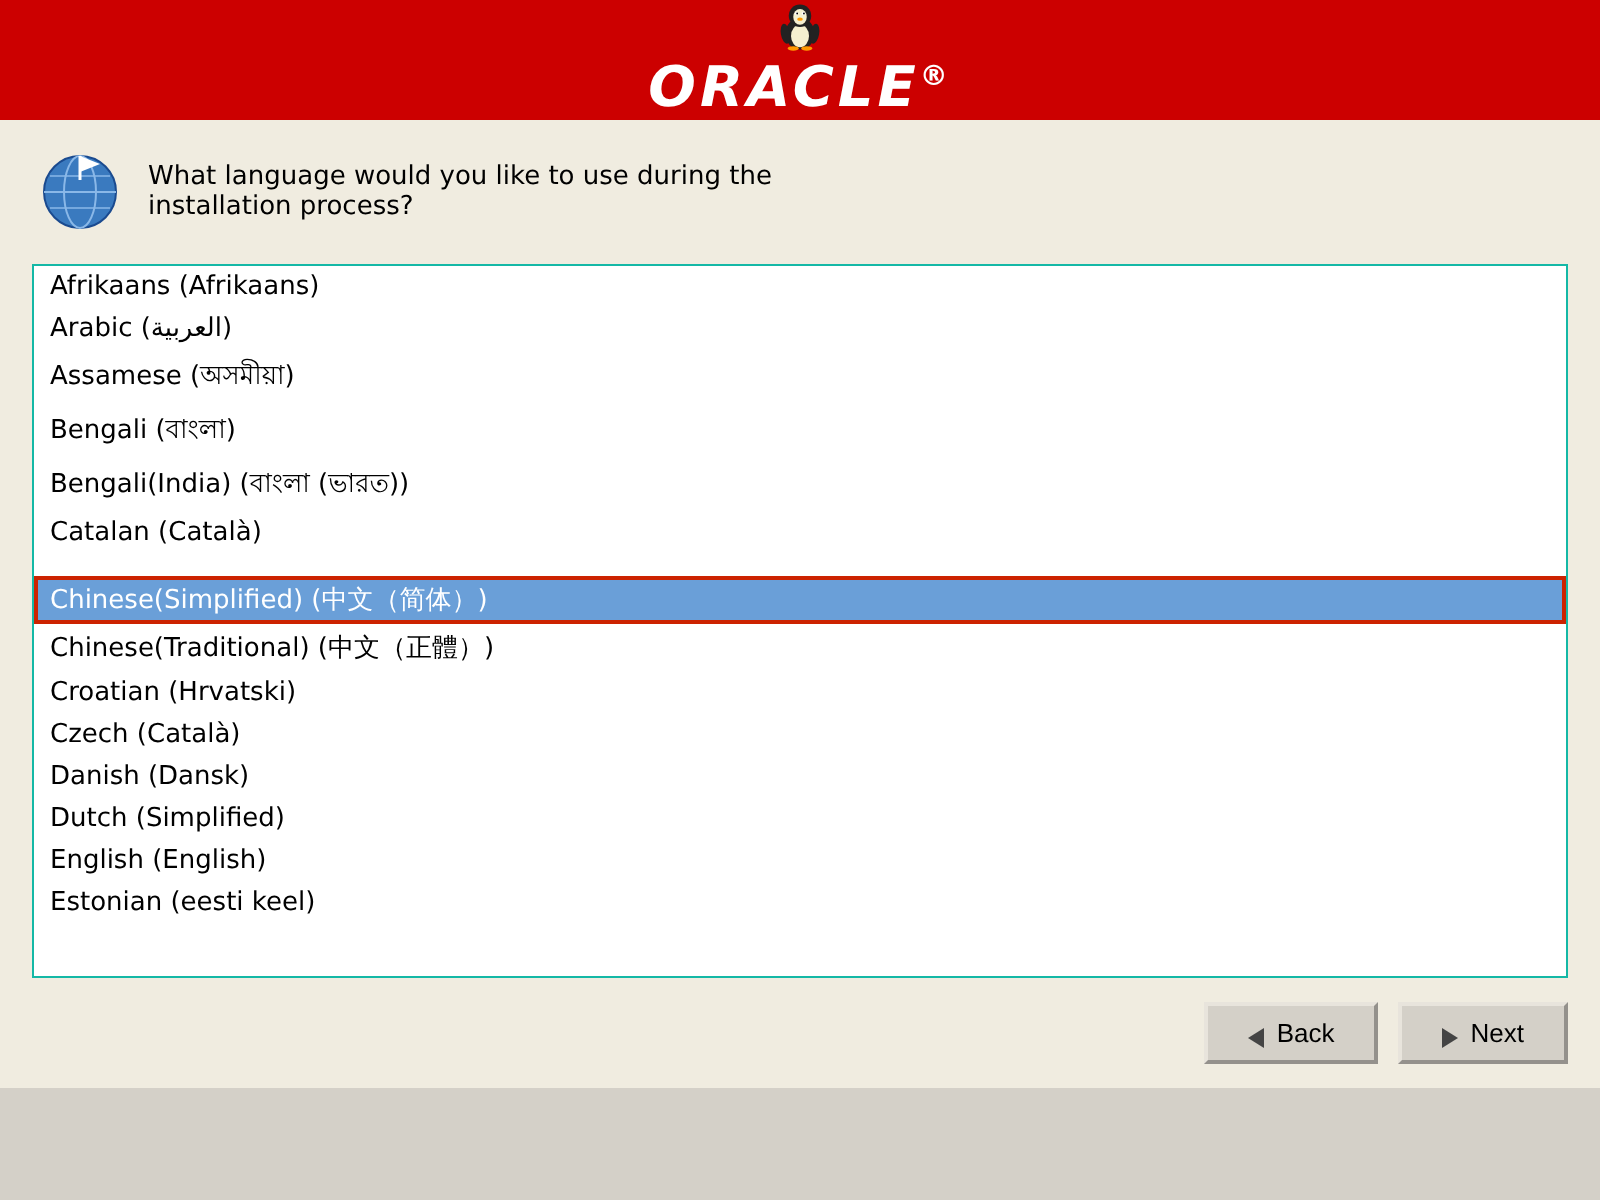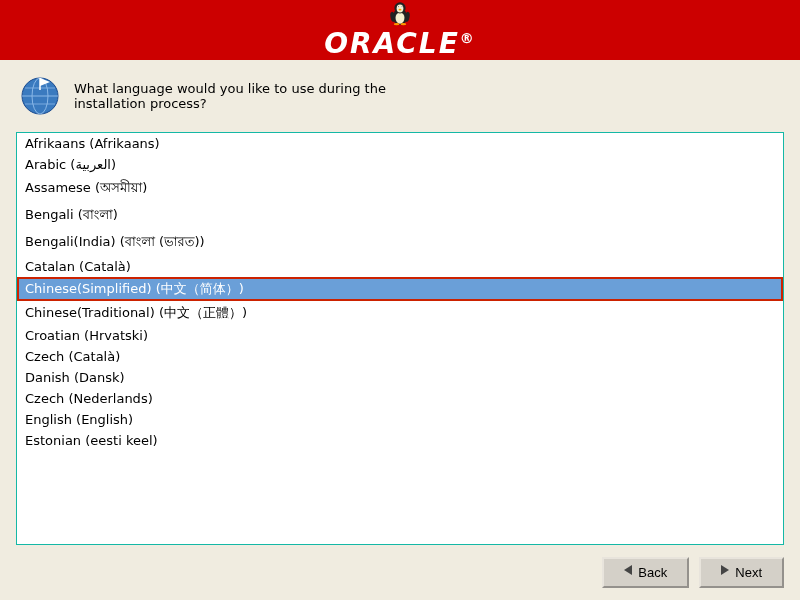--- a/index.html
+++ b/index.html
@@ -37,21 +37,21 @@
       font-size: 14px;
       font-style: normal;
       vertical-align: super;
     }
 
     
     #content {
       background: #f0ece0;
       margin: 0;
       padding: 0;
-      height: 540px;
+      height: 484px;
       display: flex;
       flex-direction: column;
     }
 
     
     #question-area {
       display: flex;
       align-items: center;
       padding: 16px 20px;
       background: #f0ece0;
@@ -83,20 +83,21 @@
       cursor: pointer;
       color: #000;
       font-size: 13px;
       white-space: nowrap;
     }
     #language-list li.selected {
       background: #6a9fd8;
       color: white;
       outline: 2px solid #cc2200;
       outline-offset: -2px;
+      margin-top: 11px;
     }
 
     
     #language-list::-webkit-scrollbar {
       width: 16px;
     }
     #language-list::-webkit-scrollbar-track {
       background: #e0dbd0;
     }
     #language-list::-webkit-scrollbar-thumb {
@@ -113,21 +114,21 @@
       gap: 10px;
       background: #f0ece0;
     }
     .nav-button {
       padding: 6px 20px;
       font-size: 13px;
       background: #d4d0c8;
       border: 2px outset #e8e4dc;
       cursor: pointer;
       display: flex;
-      align-items: flex-start;
+      align-items: flex-end;
       gap: 6px;
       min-width: 80px;
       justify-content: center;
     }
     .arrow-left {
       display: inline-block;
       width: 0;
       height: 0;
       border-top: 5px solid transparent;
       border-bottom: 5px solid transparent;
@@ -204,21 +205,21 @@
         <li>Arabic (العربية)</li>
         <li>Assamese (অসমীয়া)</li>
         <li>Bengali (বাংলা)</li>
         <li>Bengali(India) (বাংলা (ভারত))</li>
         <li>Catalan (Català)</li>
         <li class="selected">Chinese(Simplified) (中文（简体）)</li>
         <li>Chinese(Traditional) (中文（正體）)</li>
         <li>Croatian (Hrvatski)</li>
         <li>Czech (Català)</li>
         <li>Danish (Dansk)</li>
-        <li>Czech (Nederlands)</li>
+        <li>Dutch (Simplified)</li>
         <li>English (English)</li>
         <li>Estonian (eesti keel)</li>
       </ul>
   </div>
 
   <div id="buttons-area">
     <button class="nav-button">
       <span class="arrow-left"></span>
       <span>Back</span>
     </button>

